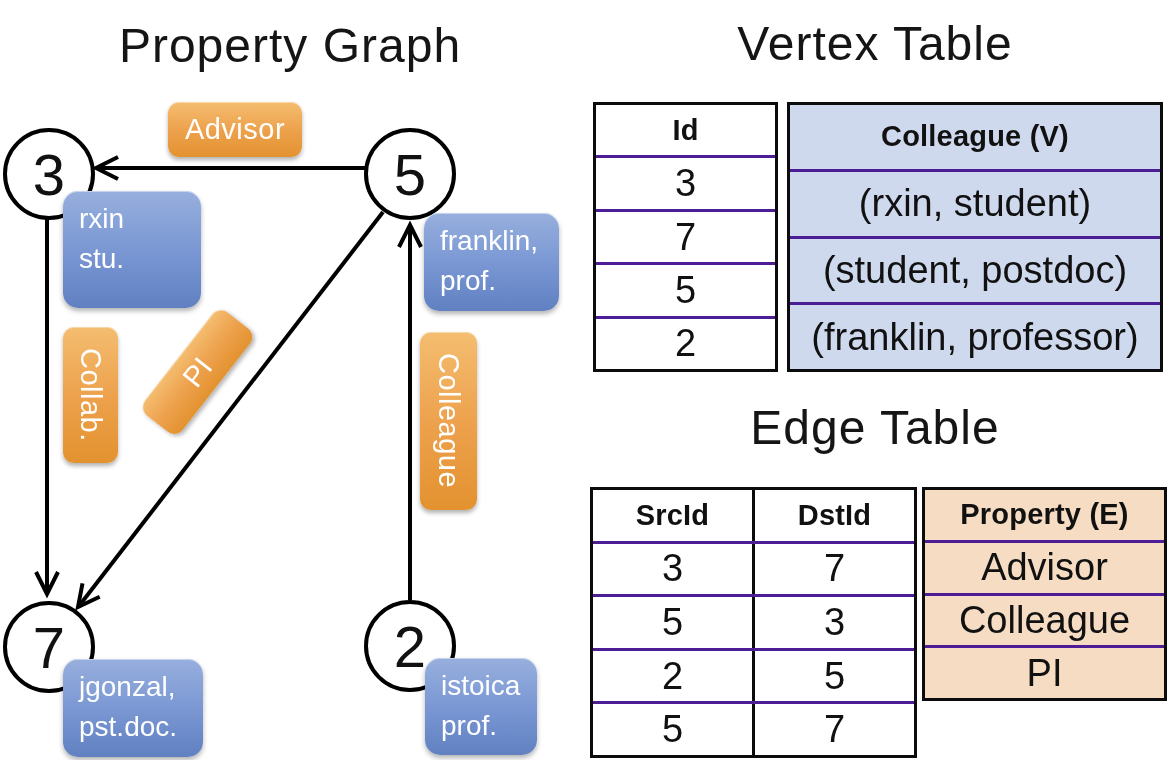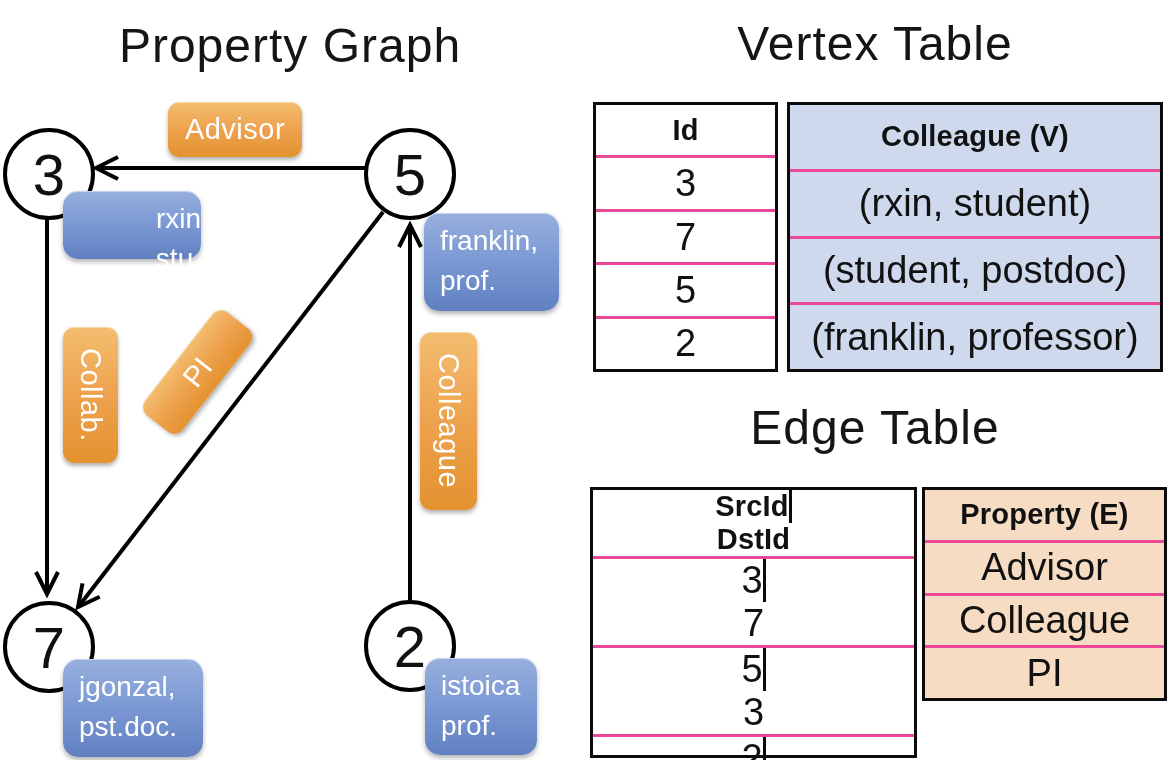--- a/index.html
+++ b/index.html
@@ -26,21 +26,21 @@
   #node-7{left:3px;top:601px;}
   #node-2{left:364px;top:600px;}
 
   
   .vprop{
     position:absolute;border-radius:15px;color:#fff;
     background:linear-gradient(180deg,#97afdd 0%,#7b98d4 50%,#6080c1 100%);
     box-shadow:0 3px 5px rgba(0,0,0,.30), inset 0 1px 0 rgba(255,255,255,.45);
     font-size:28px;line-height:1.42;padding:8px 0 0 16px;box-sizing:border-box;
   }
-  #prop-rxin{left:63px;top:191px;width:138px;height:68px;text-align:right;}
+  #prop-rxin{left:63px;top:191px;width:138px;height:117px;}
   #prop-franklin{left:424px;top:190px;width:135px;height:98px;margin-top:23px;}
   #prop-jgonzal{left:63px;top:659px;width:140px;height:98px;}
   #prop-istoica{left:425px;top:658px;width:112px;height:97px;}
 
   
   .elabel{
     position:absolute;color:#fff;border-radius:11px;
     background:linear-gradient(180deg,#f4bd70 0%,#eda14c 52%,#e3922f 100%);
     box-shadow:0 3px 4px rgba(0,0,0,.30), inset 0 1px 0 rgba(255,255,255,.4);
     display:flex;align-items:center;justify-content:center;
@@ -48,25 +48,25 @@
   }
   #label-advisor{left:168px;top:102px;width:134px;height:55px;}
   #label-collab{left:63px;top:327px;width:55px;height:136px;writing-mode:vertical-rl;}
   #label-colleague{left:420px;top:332px;width:57px;height:178px;writing-mode:vertical-rl;}
   #label-pi{left:132px;top:348px;width:131px;height:48px;transform:rotate(-52deg);}
 
   
   .tcol{position:absolute;border:3px solid #0b0b0b;box-sizing:border-box;
         display:flex;flex-direction:column;background:#fff;}
   .trow{flex:1 1 0;display:flex;align-items:center;justify-content:center;
-        border-bottom:3px solid #ec4899;font-size:38px;font-weight:300;
+        border-bottom:3px solid #4c1d95;font-size:38px;font-weight:300;
         text-align:center;white-space:nowrap;}
   .trow:last-child{border-bottom:none;}
   .trow.head{font-size:29px;font-weight:bold;letter-spacing:.2px;}
-  .split{flex-direction:column;padding:0;text-align:right;}
+  .split{flex-direction:row;padding:0;text-align:right;}
   .split .c{flex:1 1 0;height:100%;display:flex;align-items:center;justify-content:center;}
   .split .c.first{border-right:3px solid #0b0b0b;}
 
   #vt-id   {left:593px;top:102px;width:185px;height:270px;}
   #vt-prop {left:787px;top:102px;width:376px;height:270px;background:#cfd9ee;}
   #et-ids  {left:590px;top:487px;width:327px;height:271px;}
   #et-prop {left:922px;top:487px;width:245px;height:214px;background:#f5dcc2;}
 
   svg{position:absolute;left:0;top:0;}
   .edge{stroke:#000;stroke-width:4;fill:none;}

